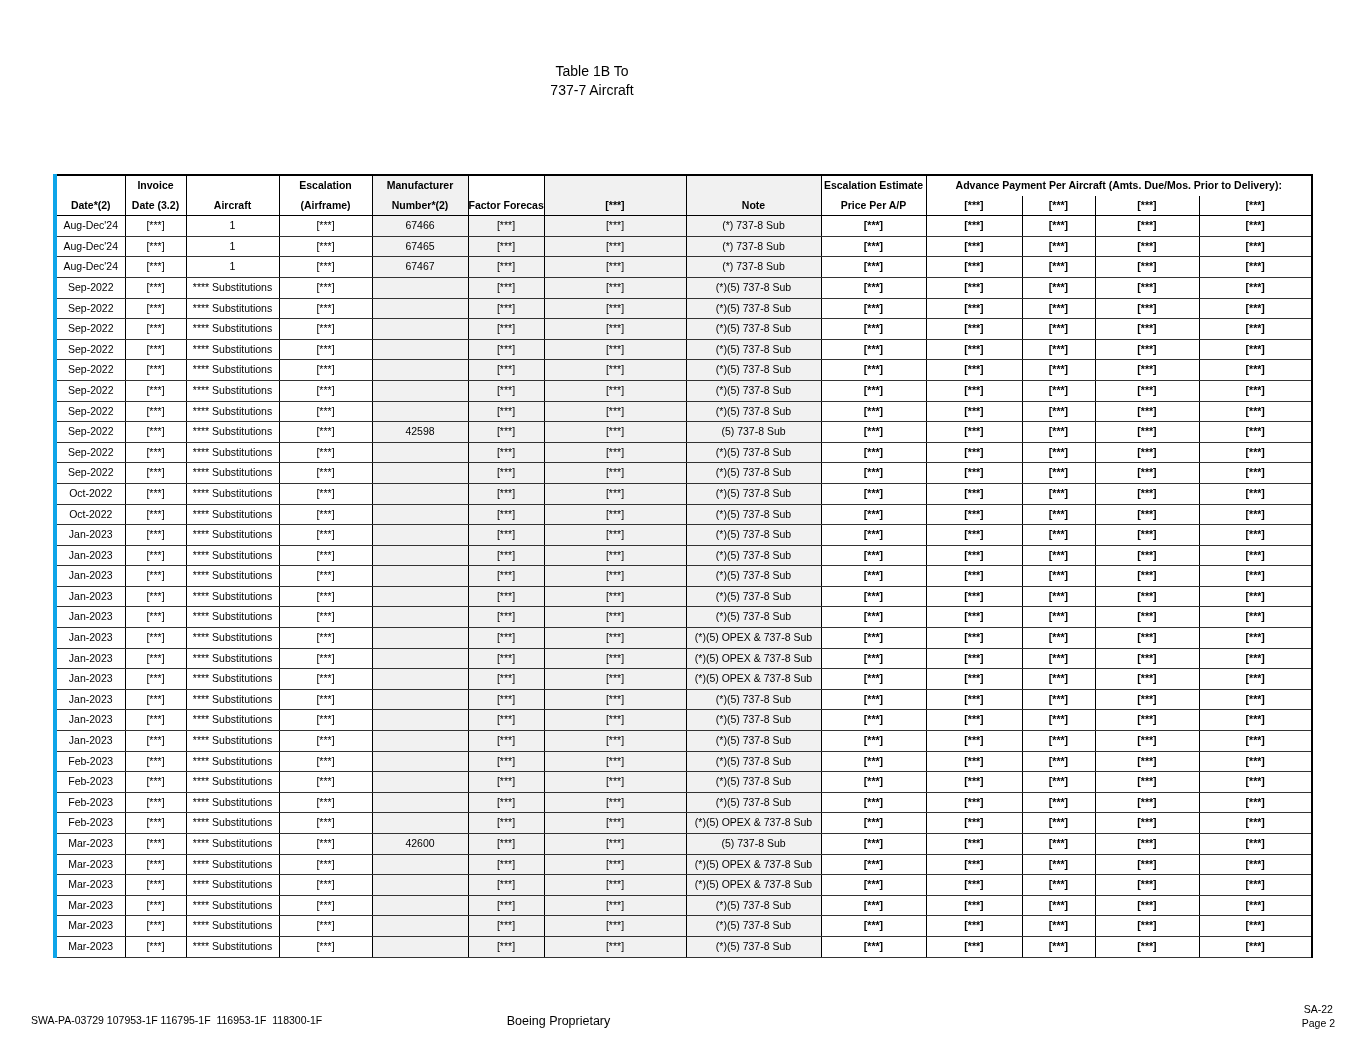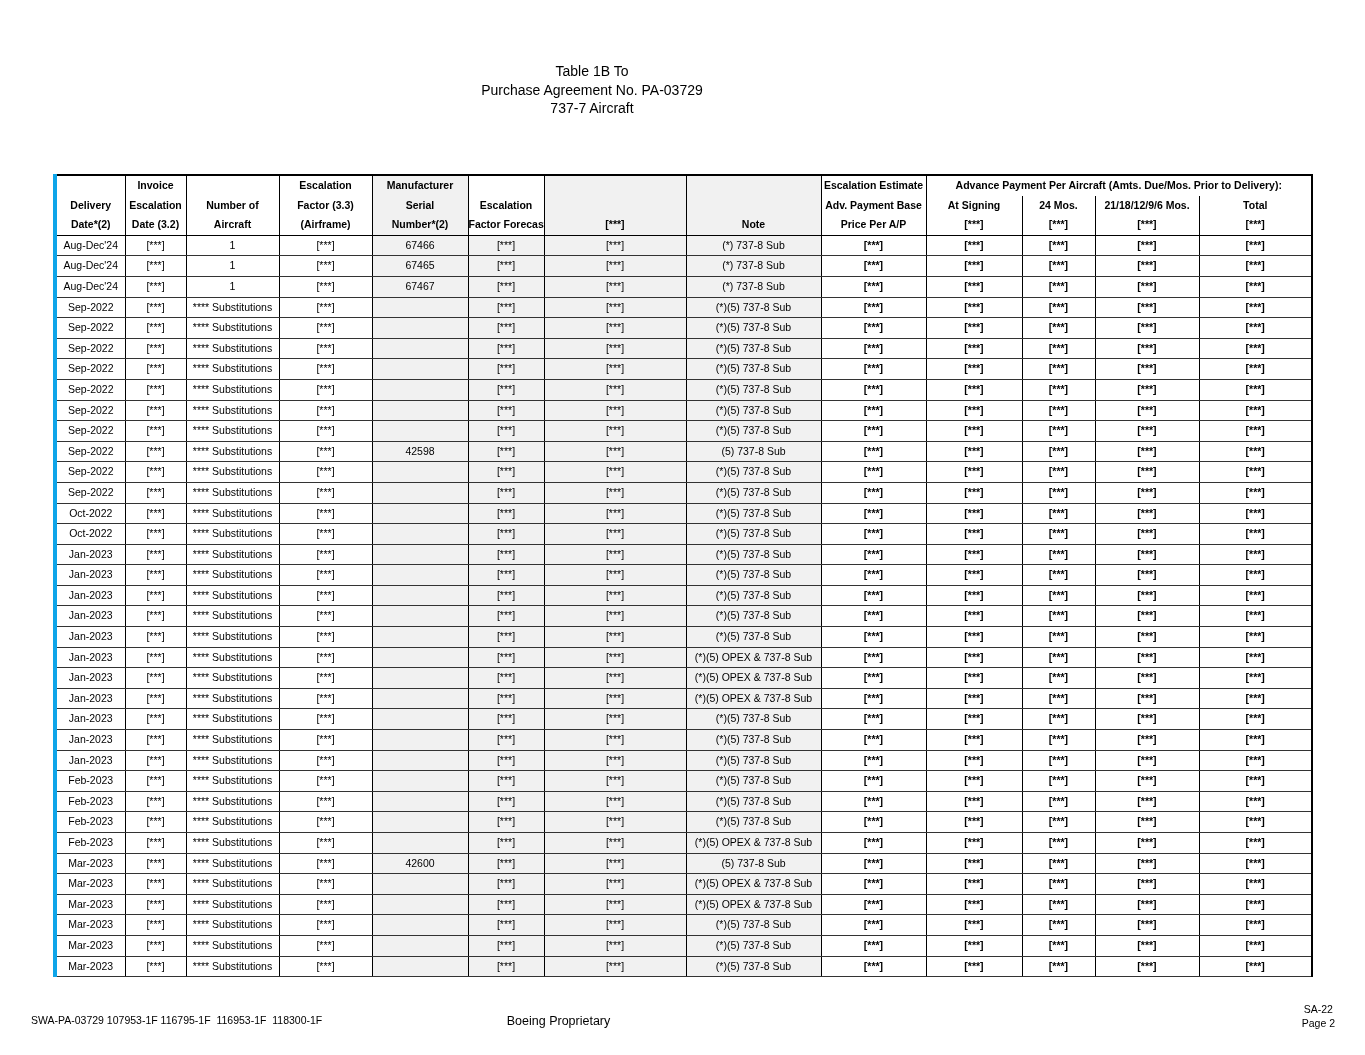--- a/index.html
+++ b/index.html
@@ -37,21 +37,20 @@
   .footer-right {
     position: absolute; top: 1002px; right: 30px; text-align: center;
     font-family: "Liberation Sans", sans-serif; font-size: 10.5px; line-height: 14px;
   }
 </style>
 </head>
 <body>
 
 <div class="title-block">
   <div>Table 1B To</div>
-  <div>Purchase Agreement No. PA-03729</div>
   <div>737-7 Aircraft</div>
 </div>
 
 <table class="main">
   <colgroup>
     <col style="width:70px">
     <col style="width:61px">
     <col style="width:93px">
     <col style="width:93px">
     <col style="width:96px">
@@ -70,35 +69,20 @@
       <th>Invoice</th>
       <th></th>
       <th>Escalation</th>
       <th class="shade">Manufacturer</th>
       <th></th>
       <th class="shade"></th>
       <th class="shade"></th>
       <th>Escalation Estimate</th>
       <th colspan="4" class="thick-r">Advance Payment Per Aircraft (Amts. Due/Mos. Prior to Delivery):</th>
     </tr>
-    <tr>
-      <th>Delivery</th>
-      <th>Escalation</th>
-      <th>Number of</th>
-      <th>Factor (3.3)</th>
-      <th class="shade">Serial</th>
-      <th>Escalation</th>
-      <th class="shade"></th>
-      <th class="shade"></th>
-      <th>Adv. Payment Base</th>
-      <th>At Signing</th>
-      <th>24 Mos.</th>
-      <th>21/18/12/9/6 Mos.</th>
-      <th class="thick-r">Total</th>
-    </tr>
     <tr class="hdr-last">
       <th>Date*(2)</th>
       <th>Date (3.2)</th>
       <th>Aircraft</th>
       <th>(Airframe)</th>
       <th class="shade">Number*(2)</th>
       <th>Factor Forecast</th>
       <th class="shade">[***]</th>
       <th class="shade">Note</th>
       <th>Price Per A/P</th>

